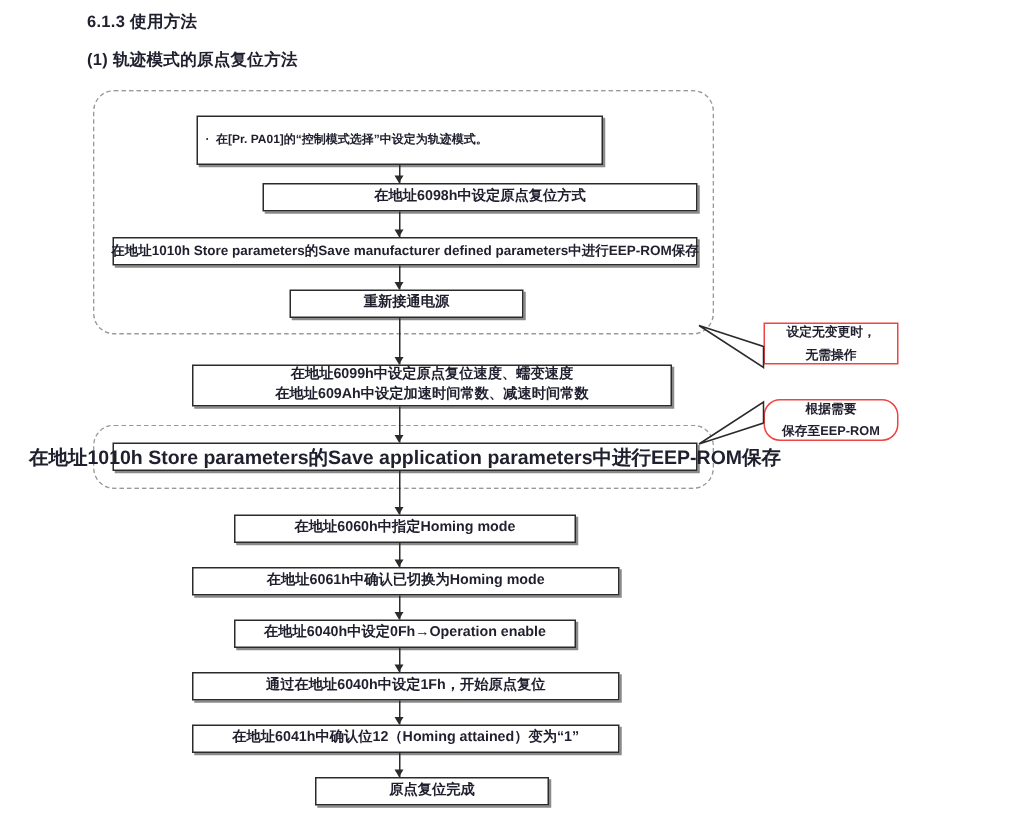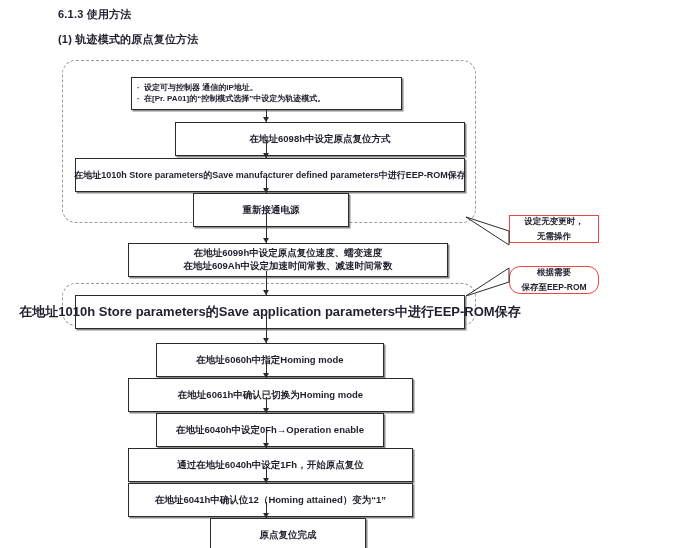--- a/index.html
+++ b/index.html
@@ -49,42 +49,42 @@
     display: flex;
     align-items: center;
     justify-content: center;
     text-align: center;
     font-family: "Liberation Sans", "DejaVu Sans", sans-serif;
     font-size: 9.5px;
     font-weight: bold;
     color: #1f1f2e;
     line-height: 1.35;
     white-space: nowrap;
-    padding: 16px 4px;
+    padding: 1px 4px;
   }
   .fbox.shadow {
     box-shadow: 1.5px 1.5px 0 #8a8a8a;
   }
   .fbox .l2 { display: block; }
 
   
   #box-preset {
     left: 131px; top: 77px; width: 271px; height: 33px;
     justify-content: flex-start;
     text-align: left;
     padding: 2px 5px;
     font-size: 8px;
     line-height: 1.28;
     white-space: normal;
   }
   #box-preset .pline { display: block; white-space: nowrap; }
   #box-preset .bullet { display: inline-block; width: 7px; }
 
   #box-6098  { left: 175px; top: 122px; width: 290px; height: 19px; }
-  #box-store-mfg { left: 75px; top: 158px; width: 390px; height: 31px; font-size: 9px; }
+  #box-store-mfg { left: 75px; top: 158px; width: 390px; height: 19px; font-size: 9px; }
   #box-power { left: 193px; top: 193px; width: 156px; height: 19px; }
   #box-speed { left: 128px; top: 243px; width: 320px; height: 28px; white-space: normal; }
   #box-store-app { left: 75px; top: 295px; width: 390px; height: 19px; font-size: 13px; }
   #box-6060  { left: 156px; top: 343px; width: 228px; height: 19px; }
   #box-6061  { left: 128px; top: 378px; width: 285px; height: 19px; }
   #box-6040-0f { left: 156px; top: 413px; width: 228px; height: 19px; }
   #box-6040-1f { left: 128px; top: 448px; width: 285px; height: 19px; }
   #box-6041  { left: 128px; top: 483px; width: 285px; height: 19px; }
   #box-done  { left: 210px; top: 518px; width: 156px; height: 19px; }
 
@@ -132,21 +132,20 @@
 <body>
 
 <div class="heading" id="sec-number">6.1.3 使用方法</div>
 <div class="heading" id="sec-sub">(1) 轨迹模式的原点复位方法</div>
 
 <div class="dashed-region" id="region-preset"></div>
 <div class="dashed-region" id="region-app"></div>
 
 <div class="fbox shadow" id="box-preset">
   <div>
-    <span class="pline"><span class="bullet">·</span><span>设定可与控制器 通信的IP地址。</span></span>
     <span class="pline"><span class="bullet">·</span><span>在[Pr. PA01]的“控制模式选择”中设定为轨迹模式。</span></span>
   </div>
 </div>
 
 <div class="fbox shadow" id="box-6098">在地址6098h中设定原点复位方式</div>
 
 <div class="fbox shadow" id="box-store-mfg">在地址1010h Store parameters的Save manufacturer defined parameters中进行EEP-ROM保存</div>
 
 <div class="fbox shadow" id="box-power">重新接通电源</div>
 

